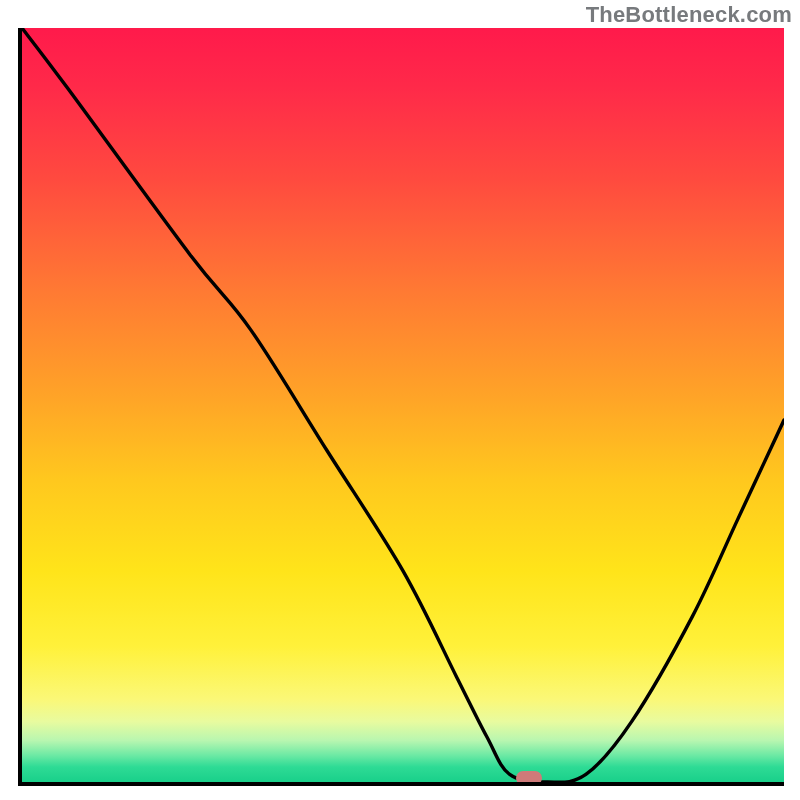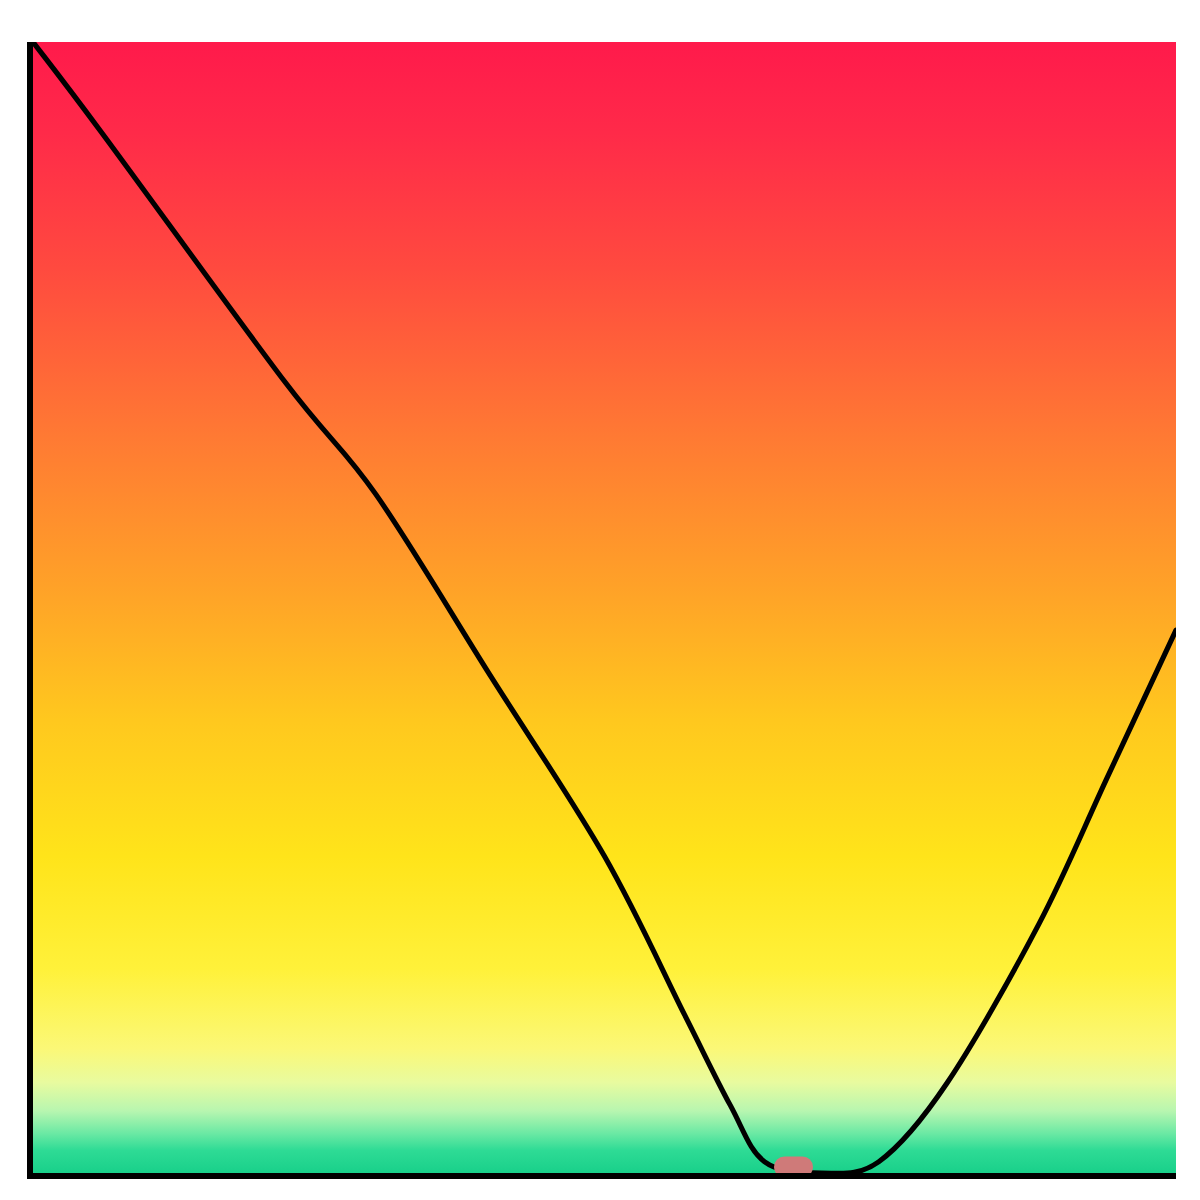--- a/index.html
+++ b/index.html
@@ -71,20 +71,21 @@
     border-radius: 7px;
     background: #cf7a79;
     transform: translate(-50%, -50%);
   }
 </style>
 </head>
 <body>
 
 <div class="stage">
 
+  <div class="attribution">TheBottleneck.com</div>
 
   <div class="plot">
     <div class="gradient"></div>
 
     <svg class="curve" viewBox="0 0 100 100" preserveAspectRatio="none">
       <path fill="none" stroke="#000" stroke-width="0.45" stroke-linejoin="round" stroke-linecap="round" d="M 0 0 C 1.00 1.33, 2.33 3.00, 6 8 C 9.67 13.00, 18.00 24.67, 22 30 C 26.00 35.33, 27.00 35.67, 30 40 C 33.00 44.33, 36.67 50.67, 40 56 C 43.33 61.33, 47.17 67.00, 50 72 C 52.83 77.00, 55.17 82.33, 57 86 C 58.83 89.67, 59.83 91.83, 61 94 C 62.17 96.17, 62.67 98.00, 64 99 C 65.33 100.00, 67.33 100.00, 69 100 C 70.67 100.00, 72.17 100.33, 74 99 C 75.83 97.67, 77.67 95.50, 80 92 C 82.33 88.50, 85.67 82.50, 88 78 C 90.33 73.50, 92.00 69.33, 94 65 C 96.00 60.67, 99.00 54.17, 100 52"></path>
     </svg>
 
     <div class="marker" style="left:66.5%; top:99.5%; background:#cf7a79;"></div>
   </div>

